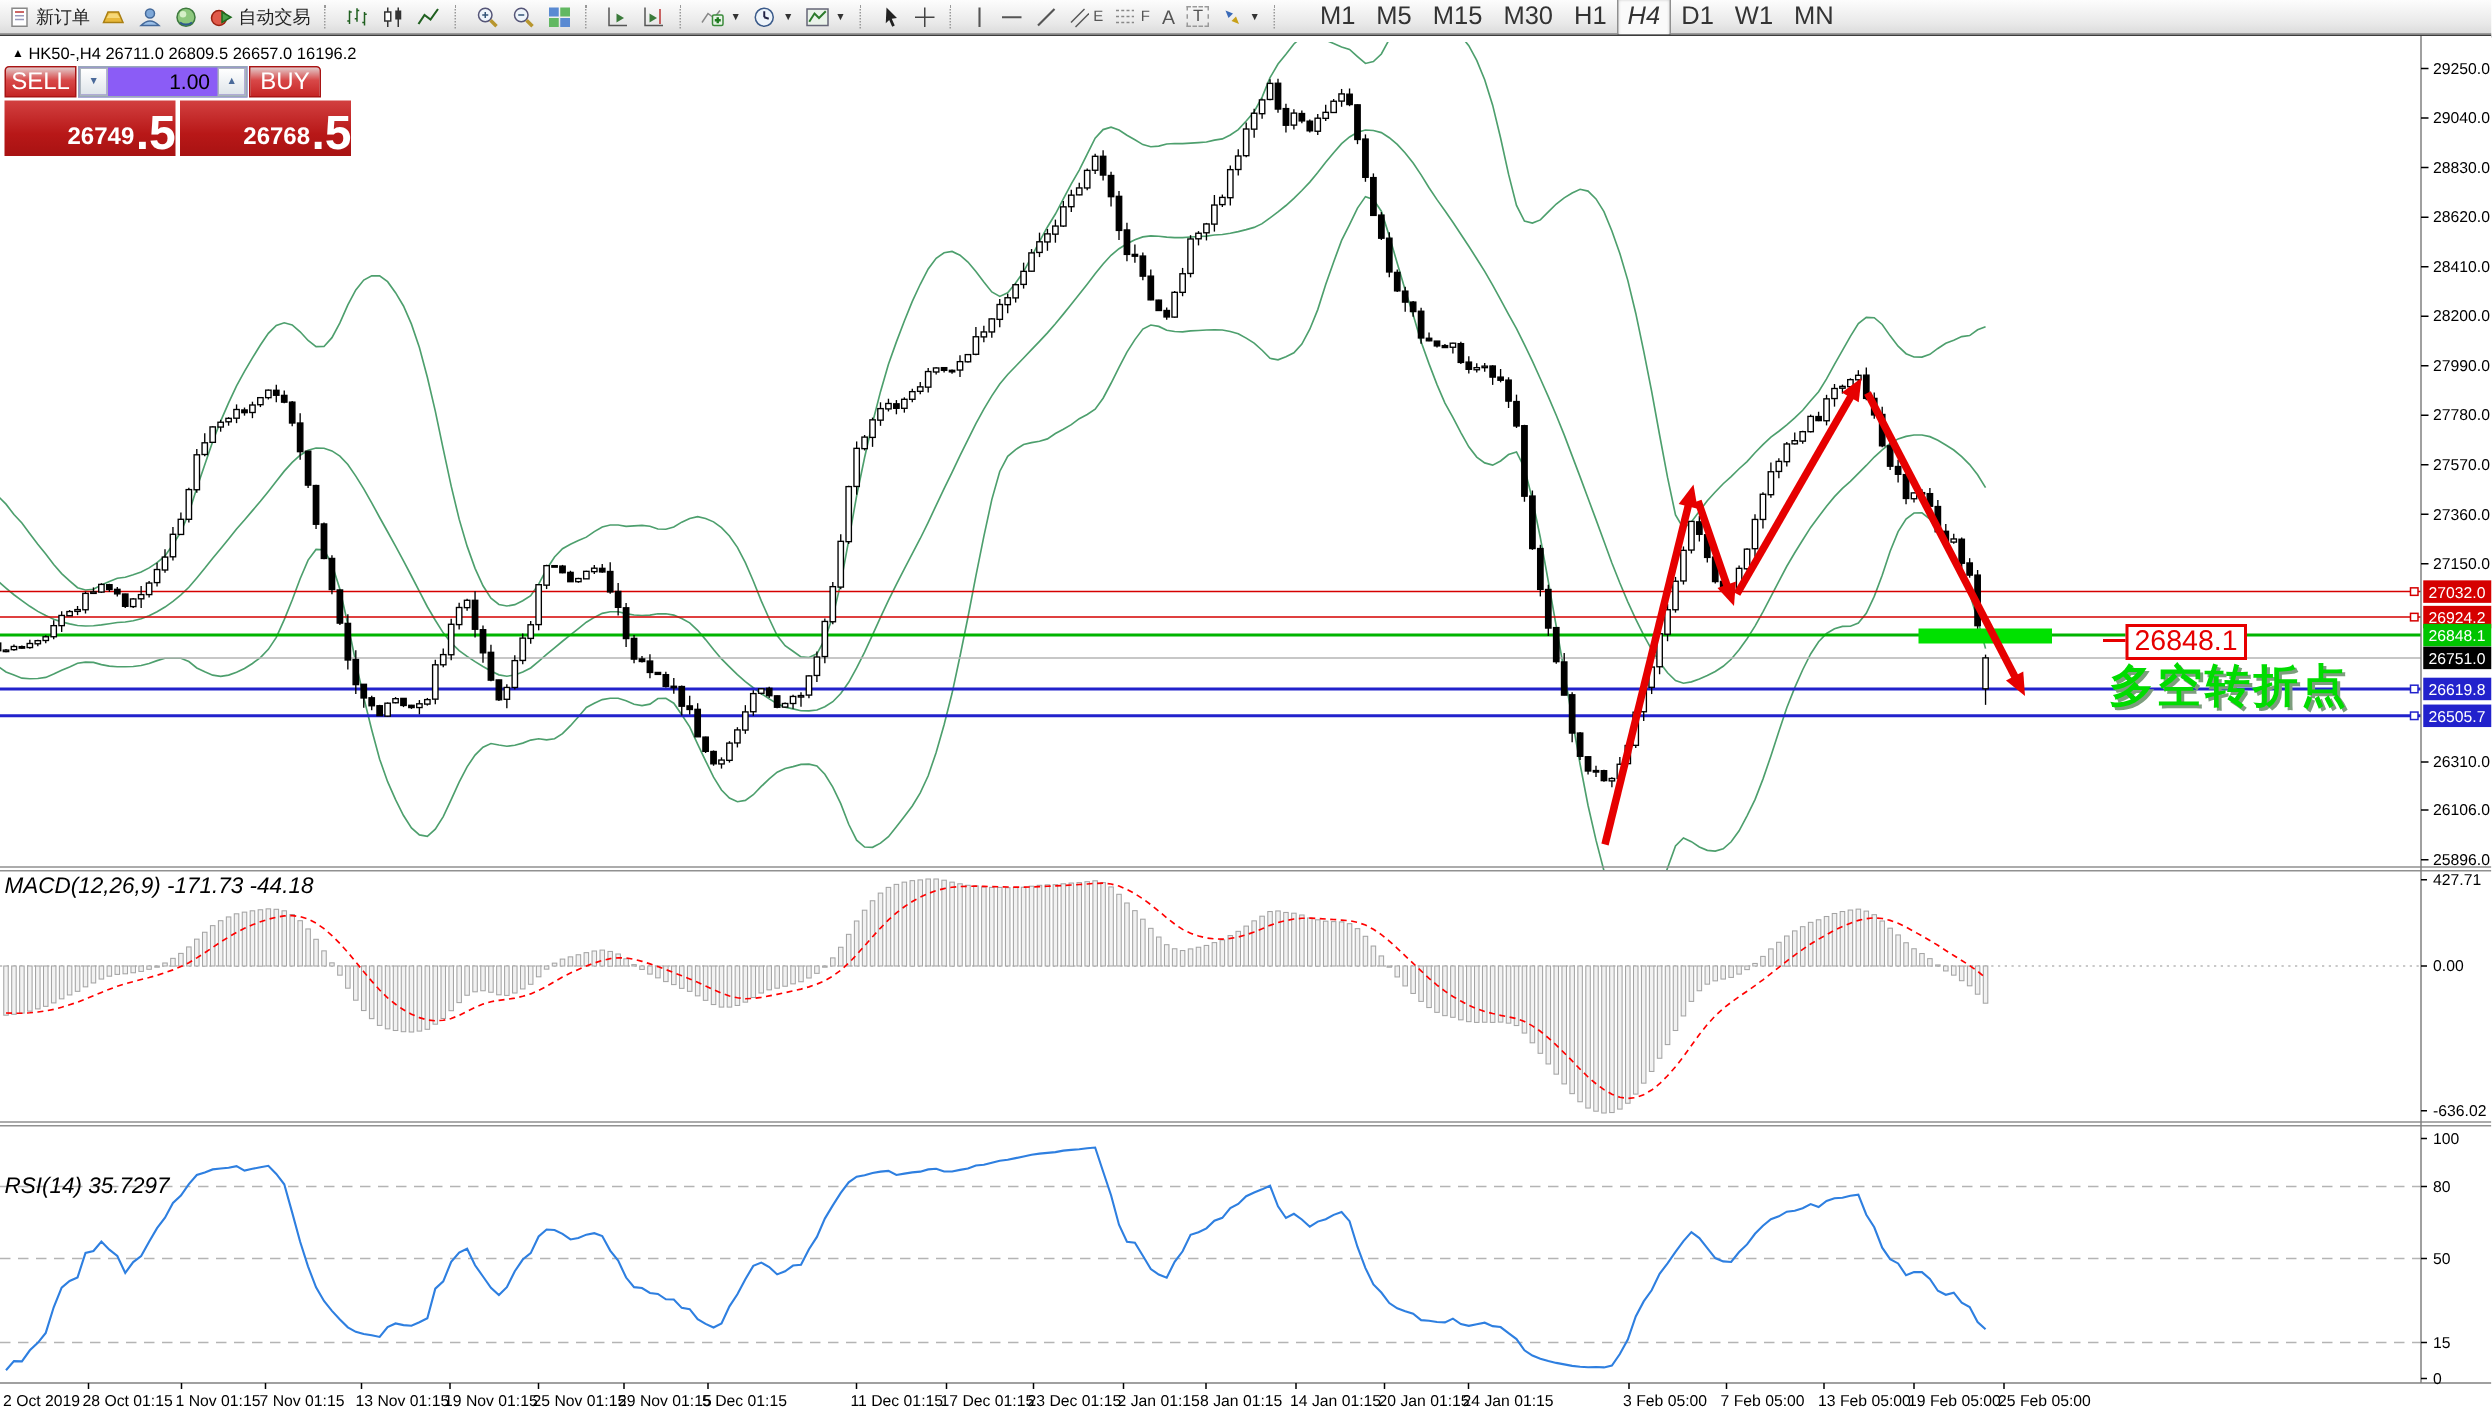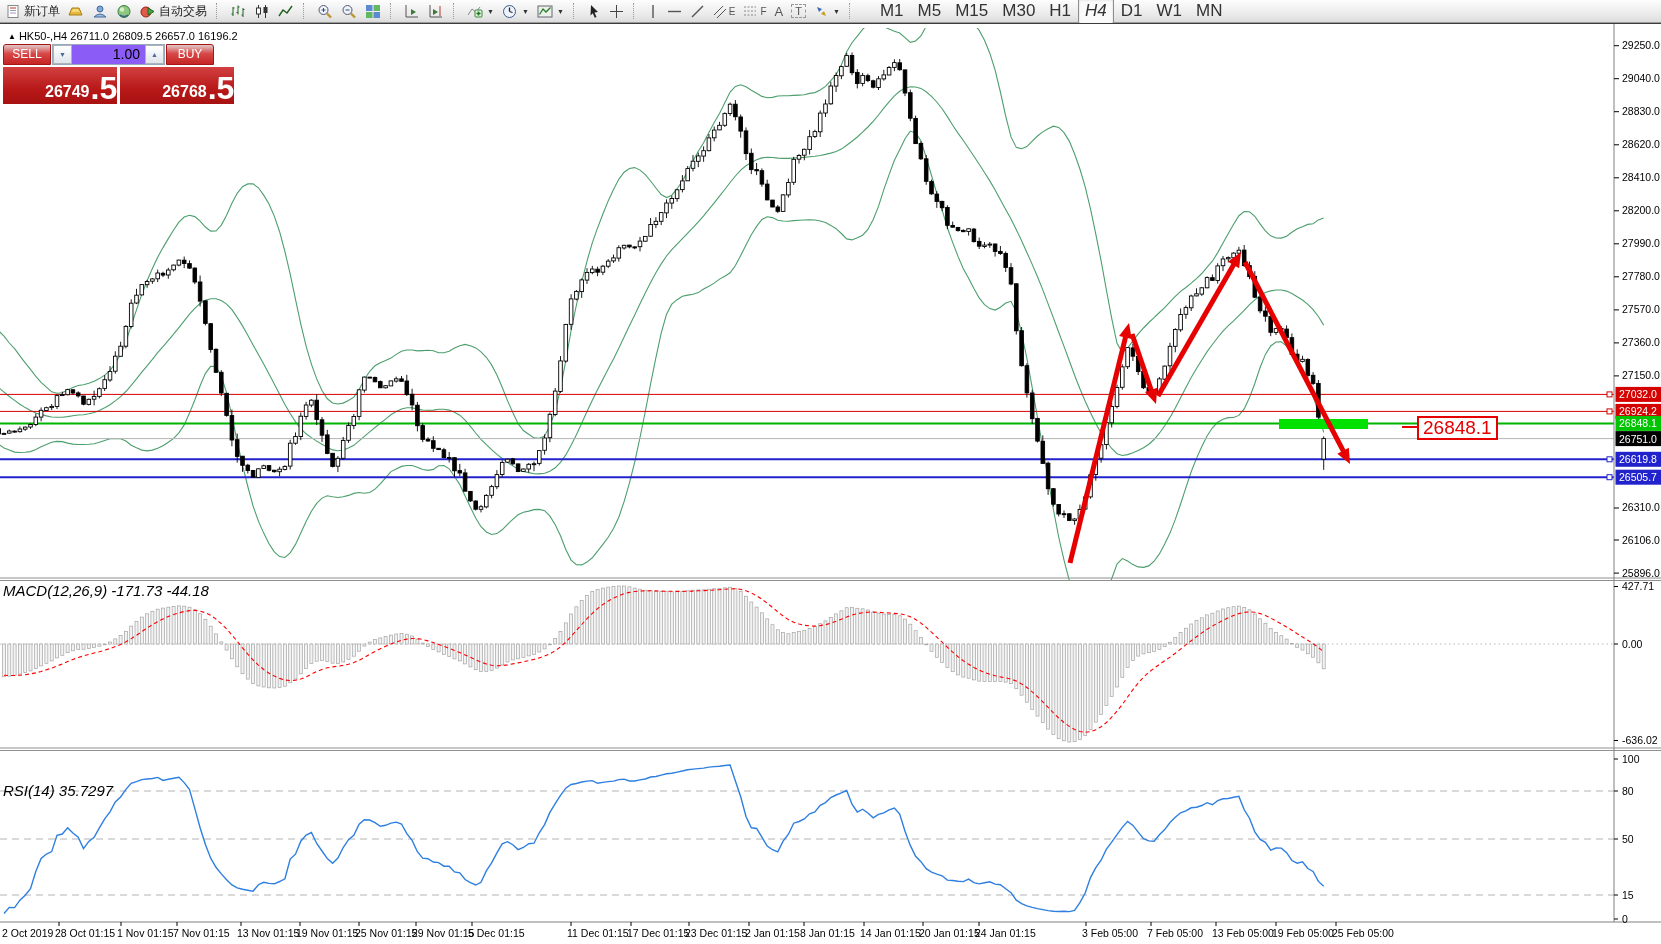--- a/index.html
+++ b/index.html
@@ -23,21 +23,21 @@
 
   #winline{position:absolute;left:0;top:23px;width:1661px;height:2px;background:#3c3c3c;}
 
   
   #titleline{position:absolute;left:8px;top:30px;font-size:11px;color:#000;z-index:6;}
   #titleline .mk{font-size:8px;position:relative;top:-1px;margin-right:3px;}
 
   #ocp{position:absolute;left:3px;top:44px;width:211px;z-index:10;}
   .ocp-row1{display:flex;height:21px;}
   .ob{background:linear-gradient(#e2caca,#d84848 45%,#c52525);color:#fff;border:1px solid #a81414;
-     font-size:12px;text-align:center;line-height:19px;cursor:pointer;}
+     font-size:16px;text-align:center;line-height:19px;cursor:pointer;}
   .ob.sell{width:46px;border-radius:3px 0 0 0;}
   .ob.buy{width:46px;border-radius:0 3px 0 0;}
   #spin{flex:1;display:flex;background:#8b5cf6;border:1px solid #98a8b8;margin:0 1px;}
   .spbtn{width:17px;background:linear-gradient(#ffffff,#dfe5ea);border:1px solid #aab4bd;color:#4a6a9a;
      font-size:7px;line-height:17px;text-align:center;cursor:pointer;}
   #vol{flex:1;text-align:right;padding-right:5px;font-size:14px;line-height:18px;color:#000;}
   .ocp-prices{display:flex;gap:3px;margin-top:2px;height:37px;}
   .pbox{flex:1;background:linear-gradient(#d24040,#b81818 60%,#a81212);color:#fff;display:flex;
      align-items:flex-end;justify-content:center;padding-bottom:3px;cursor:pointer;}
   .pmain{font-size:16px;font-weight:bold;line-height:1.1;margin-left:42px;}
@@ -1193,14 +1193,15 @@
       <span class="pfrac">.5</span>
     </div>
   </div>
 </div>
 
 <div id="macdlabel">MACD(12,26,9) -171.73 -44.18</div>
 <div id="rsilabel">RSI(14) 35.7297</div>
 
 <div id="plabelbox">26848.1</div>
 <div id="plabeltick"></div>
+<div id="notetext">多空转折点</div>
 
 </div>
 
 </body></html>

